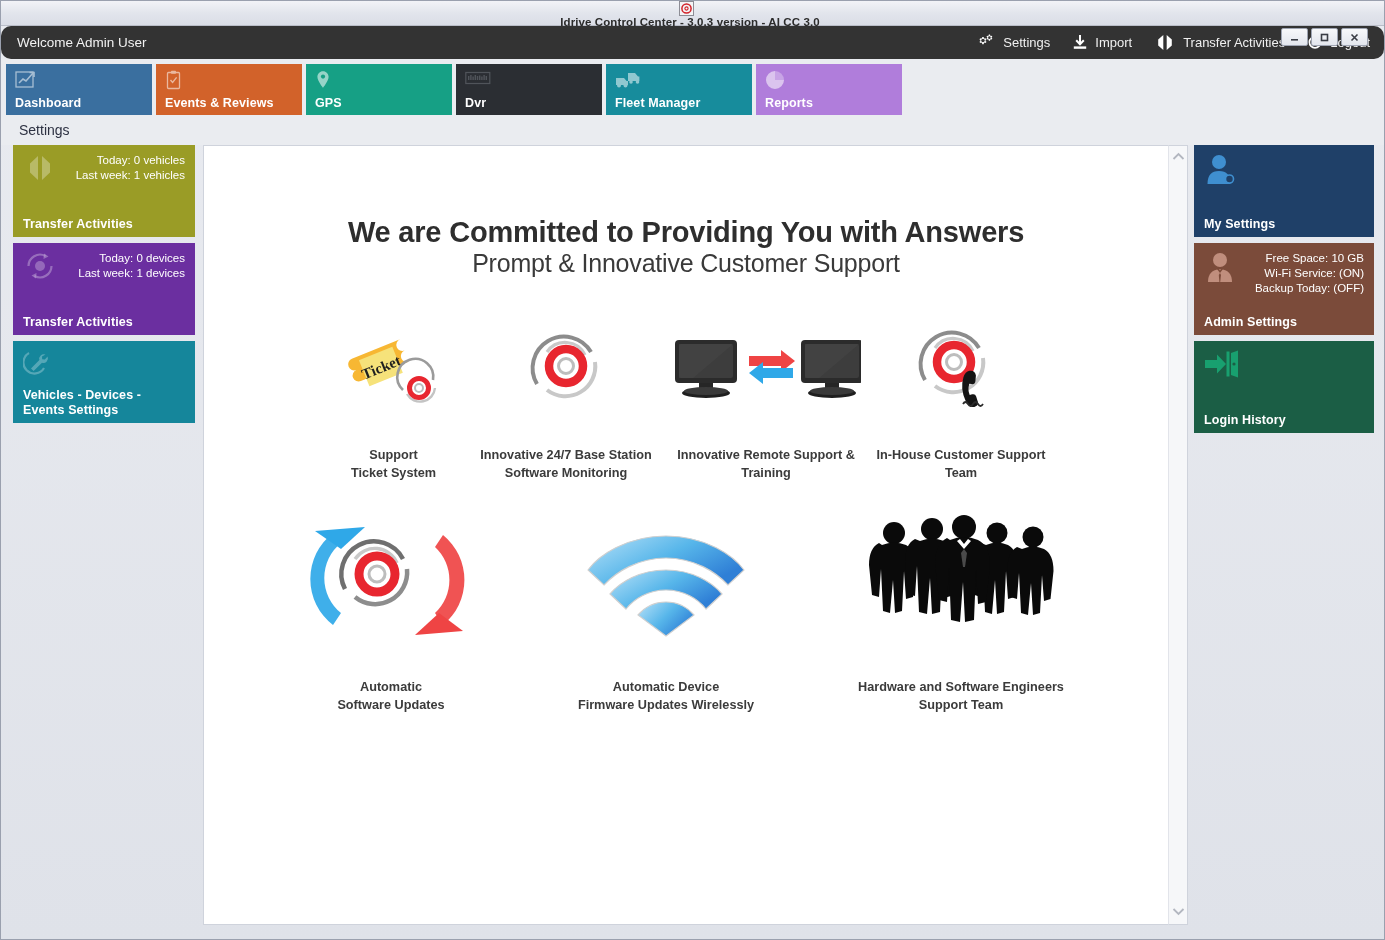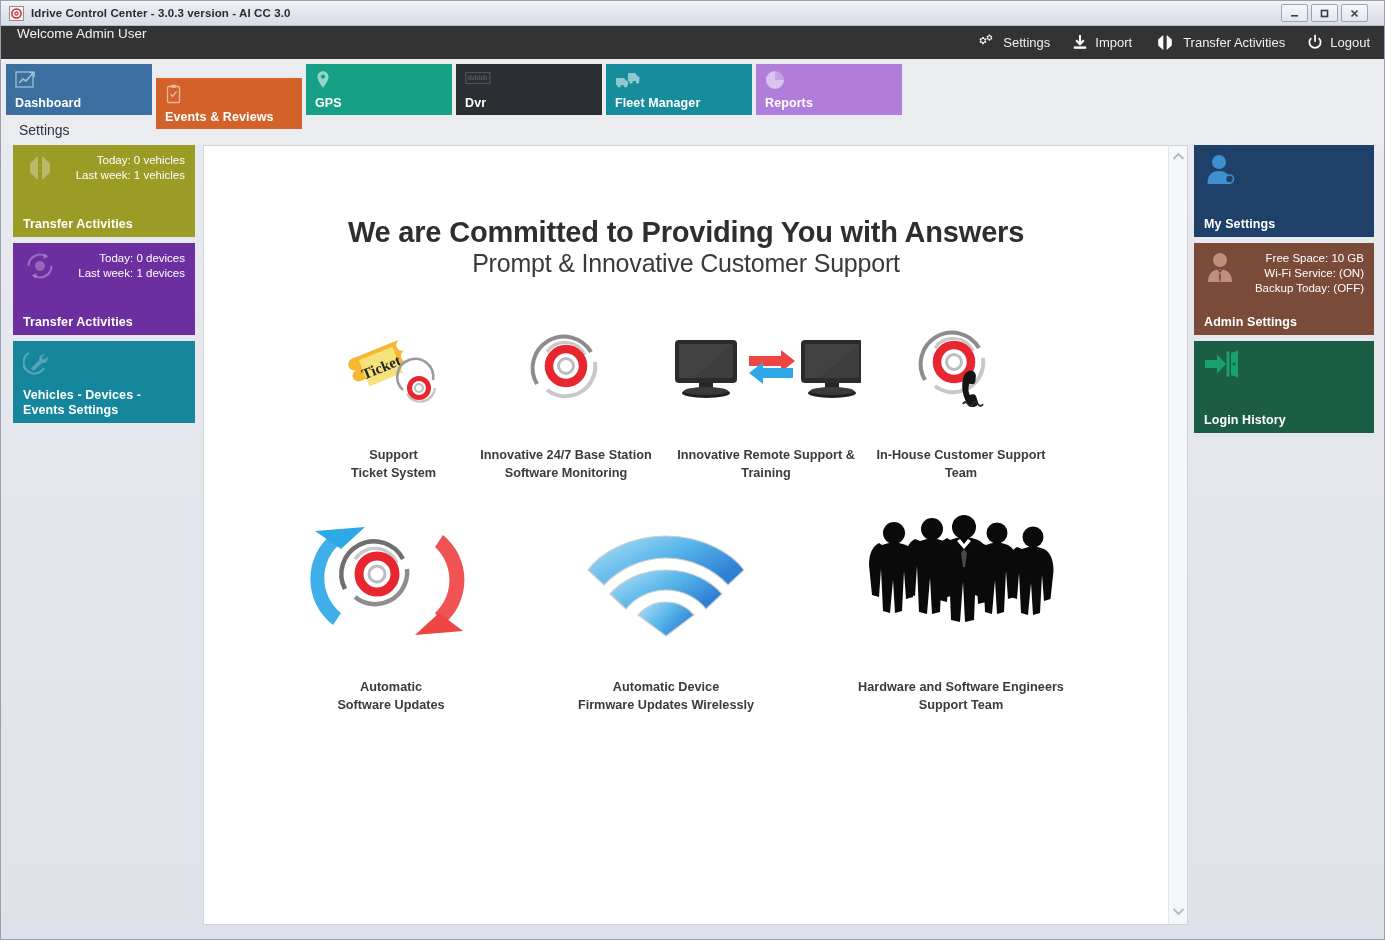--- a/index.html
+++ b/index.html
@@ -20,20 +20,21 @@
   }
 
   
   #titlebar {
     height: 25px; min-height: 25px;
     background: linear-gradient(to bottom, #f2f3f7 0%, #e2e5ec 50%, #dadde6 100%);
     border-bottom: 1px solid #b9bdc8;
     display: flex; align-items: center;
     padding: 0 13px 0 8px;
     position: relative;
+    flex-direction: column;
   }
   #app-icon {
     width: 15px; height: 15px; margin-right: 7px;
     flex-shrink: 0;
   }
   #title-text {
     font-size: 11.5px; font-weight: bold; color: #2b2b2b;
     letter-spacing: 0.1px;
     white-space: nowrap;
   }
@@ -46,23 +47,24 @@
     display: flex; align-items: center; justify-content: center;
     font-size: 10px; color: #3a3d45;
     line-height: 1;
   }
   .winbtn svg { display:block; }
 
   
   #headerbar {
     height: 33px; min-height: 33px;
     background: #333333;
-    display: flex; 
+    display: flex; align-items: center;
     padding: 0 14px 0 16px;
     color: #ffffff;
+    border-radius: 10px;
   }
   #welcome-text { font-size: 13.5px; color: #f2f2f2; }
   #header-actions { margin-left: auto; display: flex; align-items: center; gap: 22px; }
   .hdr-action {
     display: flex; align-items: center; gap: 7px;
     font-size: 13px; color: #f0f0f0;
     cursor: pointer; white-space: nowrap;
   }
   .hdr-action svg { display: block; flex-shrink: 0; }
 
@@ -282,21 +284,21 @@
       <span class="tabicon">
         <svg width="22" height="20" viewBox="0 0 22 20">
           <rect x="1" y="2" width="17" height="15" fill="none" stroke="#ffffff" stroke-width="1.3"></rect>
           <path d="M4 13 L8 9 L11 11 L18 3" stroke="#ffffff" stroke-width="1.6" fill="none"></path>
           <path d="M14.5 2.5 L19 2.5 L19 7" stroke="#ffffff" stroke-width="1.6" fill="none"></path>
         </svg>
       </span>
       <span class="tablabel">Dashboard</span>
     </div>
 
-    <div class="navtab" style="background:#d2622a;margin-top:14px;">
+    <div class="navtab" style="background:#d2622a;">
       <span class="tabicon">
         <svg width="18" height="21" viewBox="0 0 18 21">
           <rect x="2.5" y="2.5" width="12" height="16" rx="1" fill="none" stroke="#ffffff" stroke-width="1.3"></rect>
           <rect x="6" y="0.8" width="5" height="3" rx="0.8" fill="#ffffff"></rect>
           <path d="M5.5 10 L7.6 12.4 L11.6 7.4" stroke="#ffffff" stroke-width="1.4" fill="none"></path>
         </svg>
       </span>
       <span class="tablabel">Events &amp; Reviews</span>
     </div>
 

